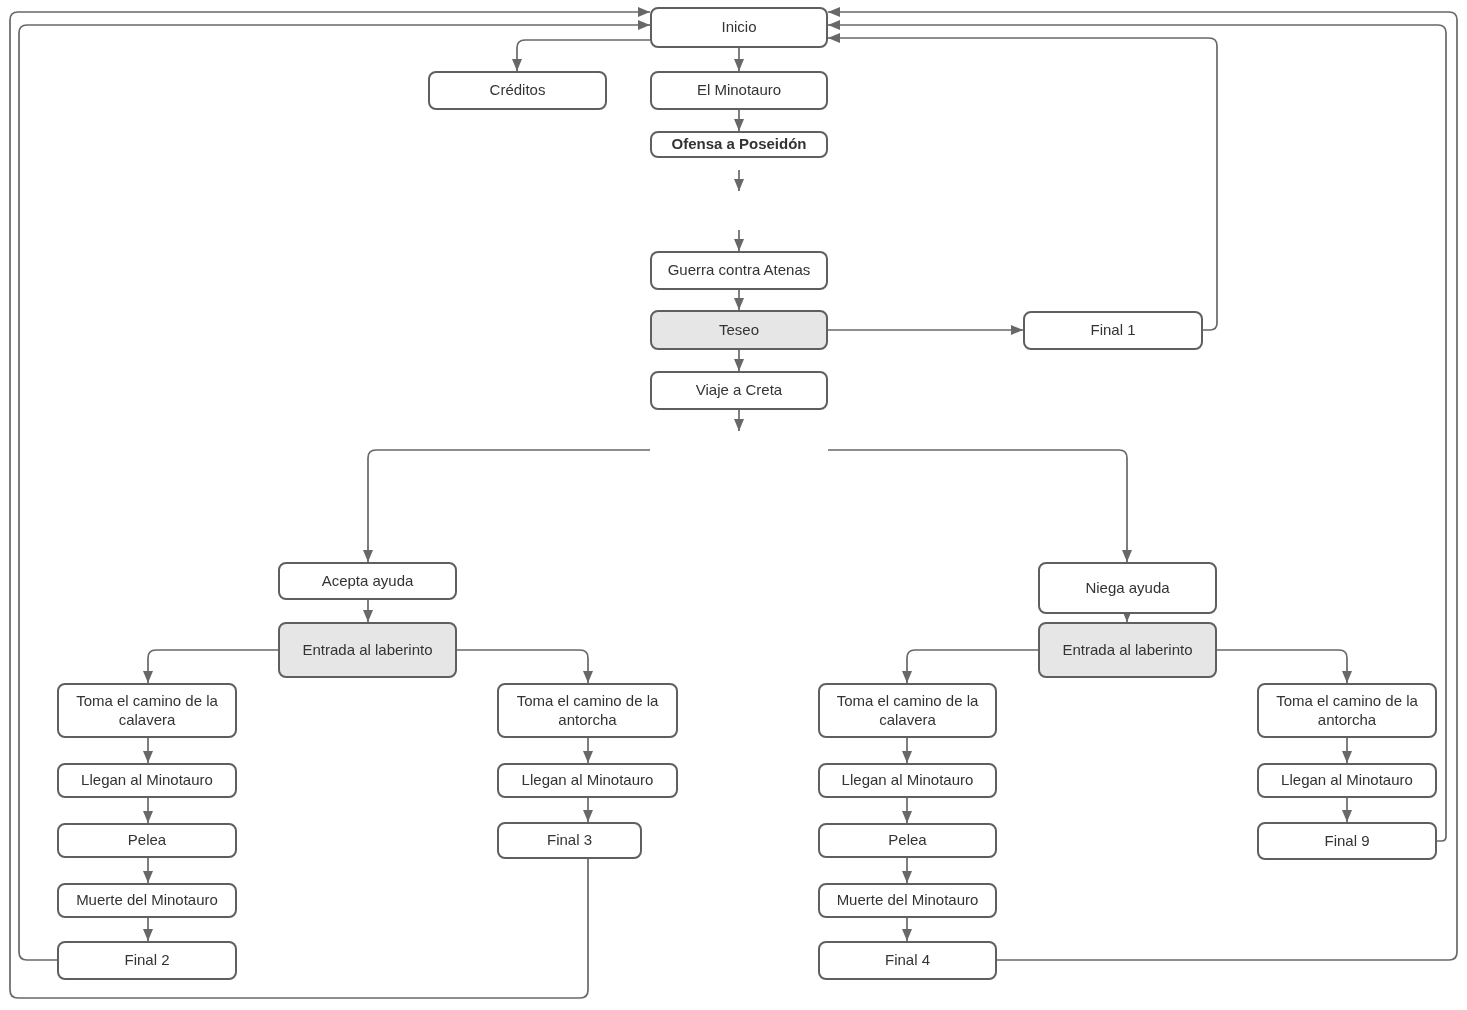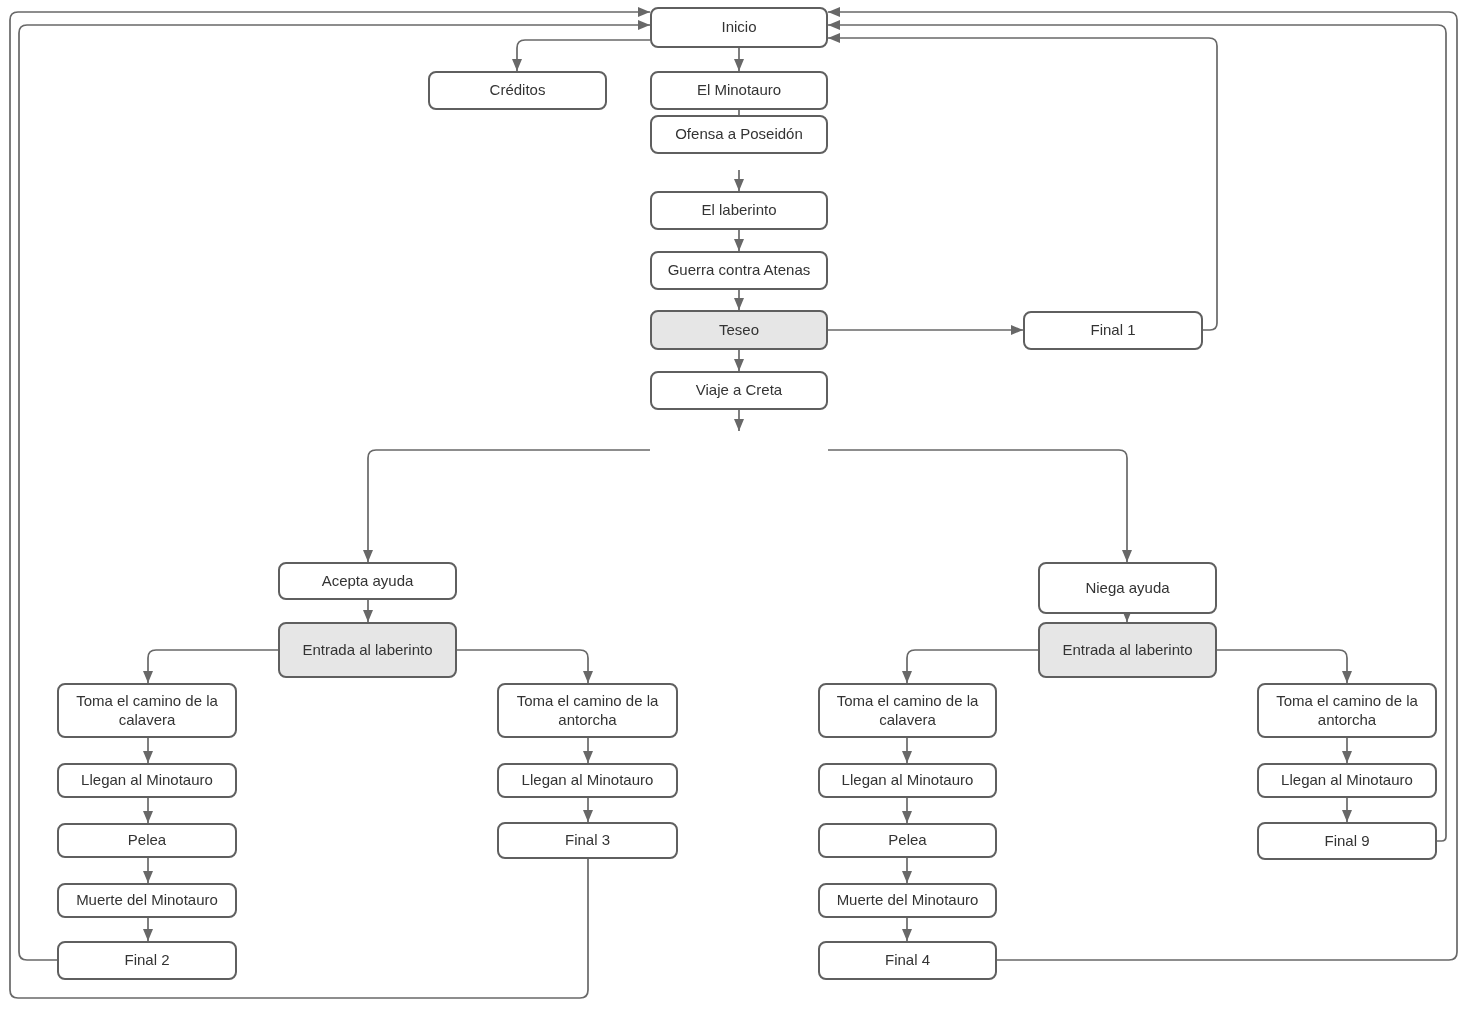--- a/index.html
+++ b/index.html
@@ -101,25 +101,22 @@
 
 <div class="node" style="left: 428px; top: 71px; width: 179px; height: 39px;">
       <span class="node-label">Créditos</span>
     </div>
     <div class="node" style="left: 650px; top: 7px; width: 178px; height: 41px;">
       <span class="node-label">Inicio</span>
     </div>
     <div class="node" style="left: 650px; top: 71px; width: 178px; height: 39px; text-align: center;">
       <span class="node-label">El Minotauro</span>
     </div>
-    <div class="node" style="left: 650px; top: 115px; width: 178px; height: 39px;">
+    <div class="node" style="left: 650px; top: 131px; width: 178px; height: 27px; font-weight: bold;">
       <span class="node-label">Ofensa a Poseidón</span>
-    </div>
-    <div class="node" style="left: 650px; top: 191px; width: 178px; height: 39px;">
-      <span class="node-label">El laberinto</span>
     </div>
     <div class="node" style="left: 650px; top: 251px; width: 178px; height: 39px;">
       <span class="node-label">Guerra contra Atenas</span>
     </div>
     <div class="node shaded" style="left: 650px; top: 310px; width: 178px; height: 40px;">
       <span class="node-label">Teseo</span>
     </div>
     <div class="node" style="left: 1023px; top: 311px; width: 180px; height: 39px;">
       <span class="node-label">Final 1</span>
     </div>
@@ -158,21 +155,21 @@
     </div>
     <div class="node" style="left: 818px; top: 763px; width: 179px; height: 35px;">
       <span class="node-label">Llegan al Minotauro</span>
     </div>
     <div class="node" style="left: 1257px; top: 763px; width: 180px; height: 35px;">
       <span class="node-label">Llegan al Minotauro</span>
     </div>
     <div class="node" style="left: 57px; top: 823px; width: 180px; height: 35px;">
       <span class="node-label">Pelea</span>
     </div>
-    <div class="node" style="left: 497px; top: 822px; width: 181px; height: 37px; text-align: center;">
+    <div class="node" style="left: 497px; top: 822px; width: 145px; height: 37px; text-align: center;">
       <span class="node-label">Final 3</span>
     </div>
     <div class="node" style="left: 818px; top: 823px; width: 179px; height: 35px;">
       <span class="node-label">Pelea</span>
     </div>
     <div class="node" style="left: 1257px; top: 822px; width: 180px; height: 38px;">
       <span class="node-label">Final 9</span>
     </div>
     <div class="node" style="left: 57px; top: 883px; width: 180px; height: 35px;">
       <span class="node-label">Muerte del Minotauro</span>

